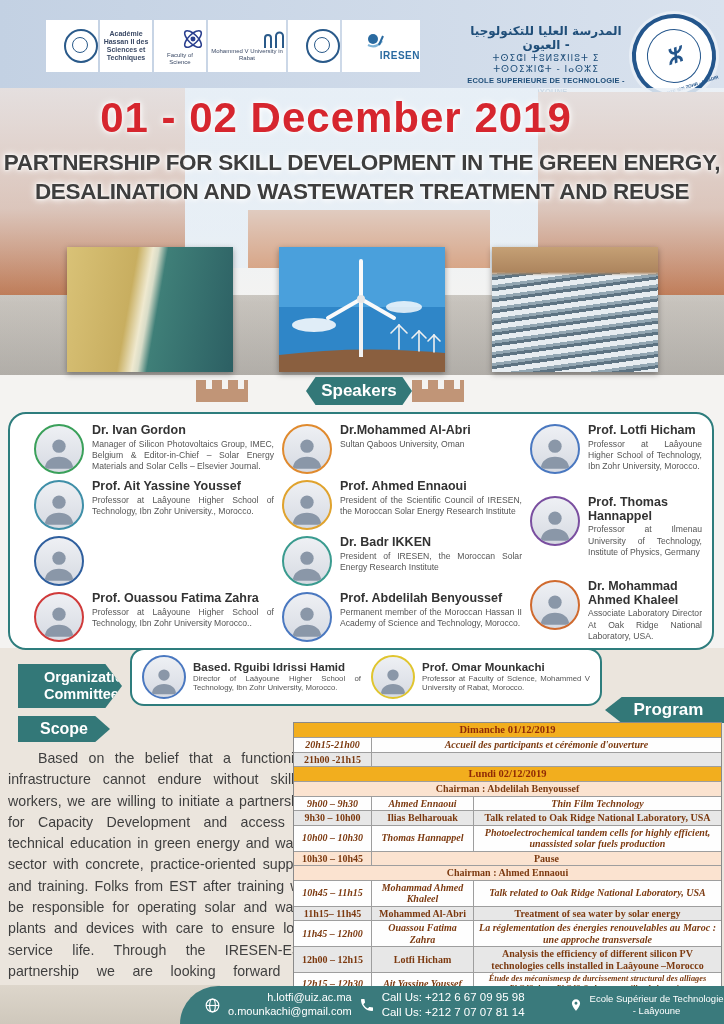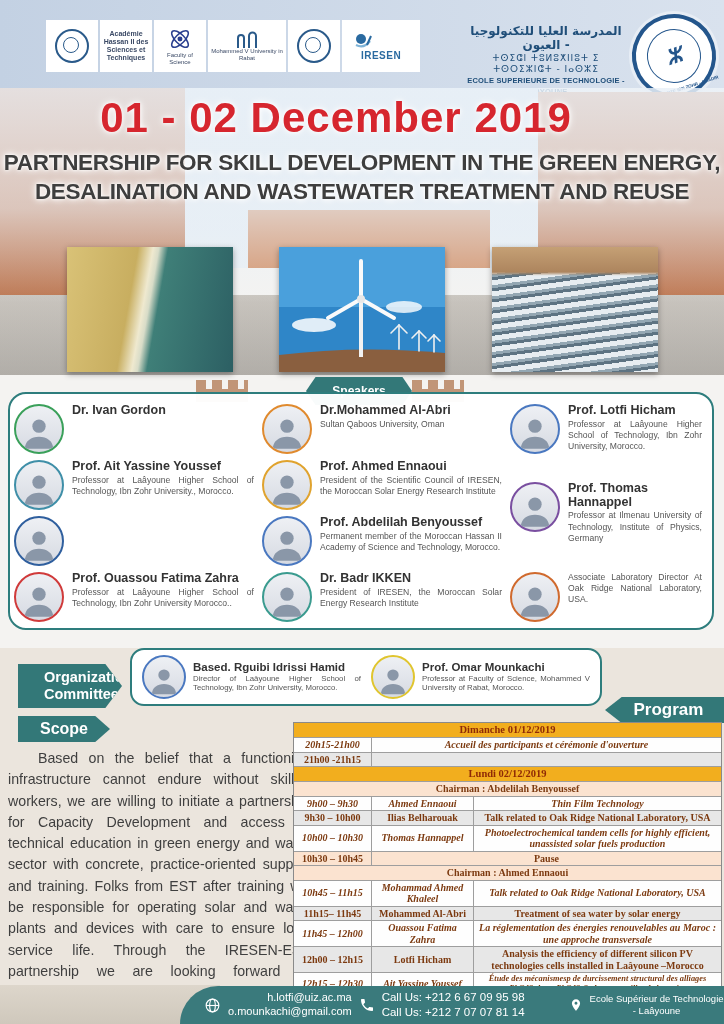--- a/index.html
+++ b/index.html
@@ -3,21 +3,21 @@
 <meta charset="utf-8">
 <style>
   html,body{margin:0;padding:0;}
   body{width:724px;height:1024px;font-family:"Liberation Sans",sans-serif;-webkit-font-smoothing:antialiased;}
   .page{position:relative;width:724px;height:1024px;overflow:hidden;
         background:linear-gradient(180deg,#c9d6e6 0,#c9d6e6 88px,#f4f3f1 88px,#f4f3f1 648px,#ebe5dd 648px,#ebe5dd 1024px);}
 
   
   .header{position:absolute;left:0;top:0;width:724px;height:88px;background:linear-gradient(90deg,#c3d1e3,#d9e2ee);}
   .logo-strip{position:absolute;left:46px;top:20px;display:flex;gap:2px;}
-  .logo-box{width:52px;height:52px;background:#fff;display:flex;flex-direction:column;align-items:center;justify-content:center;overflow:hidden;}
+  .logo-box{width:52px;height:52px;background:#fff;display:flex;flex-direction:column;align-items:flex-end;justify-content:center;overflow:hidden;}
   .logo-box.wide{width:78px;}
   .logo-label{font-size:6px;line-height:1.15;color:#3b4a66;text-align:center;padding:0 2px;}
   .logo-label.big{font-size:7px;font-weight:bold;}
   .seal-sm{width:30px;height:30px;border-radius:50%;border:2px solid #2a5a8a;background:#fff;position:relative;}
   .seal-sm:after{content:"";position:absolute;left:6px;top:6px;width:14px;height:14px;border-radius:50%;border:1.5px solid #2a5a8a;}
   .iresen-word{font-size:10px;font-weight:bold;color:#2a6aa0;letter-spacing:.5px;}
   .school-block{position:absolute;right:98px;top:24px;width:160px;text-align:center;}
   .school-ar{font-family:"DejaVu Sans",sans-serif;direction:rtl;font-size:12px;font-weight:bold;color:#1f4e79;line-height:1.2;}
   .school-tif{font-family:"DejaVu Sans",sans-serif;font-size:9px;color:#1f4e79;letter-spacing:1px;line-height:1.3;}
   .school-fr{font-size:7.5px;font-weight:bold;color:#1f4e79;letter-spacing:.2px;line-height:1.4;}
@@ -51,32 +51,32 @@
       linear-gradient(180deg,rgba(197,160,117,1) 0%,rgba(173,133,94,1) 20%,rgba(173,133,94,0) 23%),
       repeating-linear-gradient(172deg,#e7edf1 0 5px,#93a7b3 5px 8px,#5d7382 8px 11px);}
   .crenel{position:absolute;top:380px;width:52px;height:22px;opacity:.75;
           background:linear-gradient(180deg,#b0764f 0 100%);
           -webkit-mask:linear-gradient(90deg,#000 0 10px,transparent 10px 16px) 0 0/16px 9px no-repeat repeat-x,linear-gradient(#000,#000) 0 9px/100% 13px no-repeat;
           mask:repeating-linear-gradient(90deg,#000 0 10px,transparent 10px 16px) 0 0/100% 9px no-repeat,linear-gradient(#000,#000) 0 9px/100% 13px no-repeat;}
   .crenel.c1{left:196px;} .crenel.c2{left:412px;}
 
   
   .badge{background:#337878;color:#fff;display:flex;align-items:center;justify-content:center;font-weight:bold;}
-  .badge-speakers{position:absolute;left:306px;top:377px;width:106px;height:28px;font-size:12px;
+  .badge-speakers{position:absolute;left:306px;top:377px;width:106px;height:28px;font-size:17px;
       clip-path:polygon(9% 0,91% 0,100% 50%,91% 100%,9% 100%,0 50%);}
   .badge-committee{position:absolute;left:18px;top:664px;width:104px;height:44px;font-size:14.5px;line-height:1.15;
       clip-path:polygon(0 0,84% 0,100% 50%,84% 100%,0 100%);flex-direction:column;align-items:flex-start;padding-left:26px;box-sizing:border-box;}
   .badge-program{position:absolute;left:605px;top:697px;width:119px;height:26px;font-size:17px;
       clip-path:polygon(0 50%,14% 0,100% 0,100% 100%,14% 100%);padding-left:8px;box-sizing:border-box;}
   .badge-scope{position:absolute;left:18px;top:716px;width:92px;height:26px;font-size:16px;
       clip-path:polygon(0 0,84% 0,100% 50%,84% 100%,0 100%);}
 
   
-  .speakers-panel{position:absolute;left:8px;top:392px;width:706px;height:238px;background:rgba(255,255,255,.97);
-      border:2.5px solid #2e7d7d;border-radius:18px;box-sizing:border-box;padding:10px 10px 6px 4px;
+  .speakers-panel{position:absolute;left:8px;top:412px;width:706px;height:238px;background:rgba(255,255,255,.97);
+      border:2.5px solid #2e7d7d;border-radius:18px;box-sizing:border-box;padding:10px 10px 6px 24px;
       display:grid;grid-template-columns:240px 240px 1fr;column-gap:8px;}
   .spk-col{display:flex;flex-direction:column;justify-content:space-between;}
   .spk-col.short{justify-content:space-between;gap:14px;}
   .speaker{display:flex;align-items:flex-start;}
   .avatar{flex:0 0 auto;border-radius:50%;background:linear-gradient(180deg,#eef0f4,#d6dae2);display:flex;align-items:flex-end;justify-content:center;overflow:hidden;}
   .avatar svg{display:block;}
   .spk-avatar{width:46px;height:46px;border-width:2.5px;border-style:solid;}
   .spk-info{margin-left:8px;min-width:0;}
   .spk-name{font-size:12.5px;font-weight:bold;color:#333;line-height:1.1;margin-bottom:1px;}
   .spk-desc{font-size:8.6px;color:#555;line-height:1.3;text-align:justify;}
@@ -225,20 +225,21 @@
       <div class="spk-col">
         <div class="speaker">
           <div class="avatar spk-avatar" style="border-color: rgb(58, 160, 90);">
             <svg width="40" height="40" viewBox="0 0 24 24">
               <circle cx="12" cy="8.5" r="4" fill="#8a97a8"></circle>
               <path d="M3.5 22c0-4.6 3.8-7.2 8.5-7.2s8.5 2.6 8.5 7.2z" fill="#8a97a8"></path>
             </svg>
           </div>
           <div class="spk-info">
             <div class="spk-name">Dr. Ivan Gordon</div>
+            <div class="spk-desc">Manager of Silicon Photovoltaics Group, IMEC, Belgium &amp; Editor-in-Chief – Solar Energy Materials and Solar Cells – Elsevier Journal.</div>
           </div>
         </div>
         <div class="speaker">
           <div class="avatar spk-avatar" style="border-color: rgb(63, 143, 168);">
             <svg width="40" height="40" viewBox="0 0 24 24">
               <circle cx="12" cy="8.5" r="4" fill="#8a97a8"></circle>
               <path d="M3.5 22c0-4.6 3.8-7.2 8.5-7.2s8.5 2.6 8.5 7.2z" fill="#8a97a8"></path>
             </svg>
           </div>
           <div class="spk-info">
@@ -286,43 +287,43 @@
               <circle cx="12" cy="8.5" r="4" fill="#8a97a8"></circle>
               <path d="M3.5 22c0-4.6 3.8-7.2 8.5-7.2s8.5 2.6 8.5 7.2z" fill="#8a97a8"></path>
             </svg>
           </div>
           <div class="spk-info">
             <div class="spk-name">Prof. Ahmed Ennaoui</div>
             <div class="spk-desc">President of the Scientific Council of IRESEN, the Moroccan Solar Energy Research Institute</div>
           </div>
         </div>
         <div class="speaker">
+          <div class="avatar spk-avatar" style="border-color: rgb(58, 155, 143);">
+            <svg width="40" height="40" viewBox="0 0 24 24">
+              <circle cx="12" cy="8.5" r="4" fill="#8a97a8"></circle>
+              <path d="M3.5 22c0-4.6 3.8-7.2 8.5-7.2s8.5 2.6 8.5 7.2z" fill="#8a97a8"></path>
+            </svg>
+          </div>
+          <div class="spk-info">
+            <div class="spk-name">Dr. Badr IKKEN</div>
+            <div class="spk-desc">President of IRESEN, the Moroccan Solar Energy Research Institute</div>
+          </div>
+        </div>
+        <div class="speaker">
           <div class="avatar spk-avatar" style="border-color: rgb(74, 120, 192);">
             <svg width="40" height="40" viewBox="0 0 24 24">
               <circle cx="12" cy="8.5" r="4" fill="#8a97a8"></circle>
               <path d="M3.5 22c0-4.6 3.8-7.2 8.5-7.2s8.5 2.6 8.5 7.2z" fill="#8a97a8"></path>
             </svg>
           </div>
           <div class="spk-info">
             <div class="spk-name">Prof. Abdelilah Benyoussef</div>
             <div class="spk-desc">Permanent member of the Moroccan Hassan II Academy of Science and Technology, Morocco.</div>
           </div>
         </div>
-        <div class="speaker">
-          <div class="avatar spk-avatar" style="border-color: rgb(58, 155, 143);">
-            <svg width="40" height="40" viewBox="0 0 24 24">
-              <circle cx="12" cy="8.5" r="4" fill="#8a97a8"></circle>
-              <path d="M3.5 22c0-4.6 3.8-7.2 8.5-7.2s8.5 2.6 8.5 7.2z" fill="#8a97a8"></path>
-            </svg>
-          </div>
-          <div class="spk-info">
-            <div class="spk-name">Dr. Badr IKKEN</div>
-            <div class="spk-desc">President of IRESEN, the Moroccan Solar Energy Research Institute</div>
-          </div>
-        </div>
       </div>
       <div class="spk-col short">
         <div class="speaker">
           <div class="avatar spk-avatar" style="border-color: rgb(74, 120, 192);">
             <svg width="40" height="40" viewBox="0 0 24 24">
               <circle cx="12" cy="8.5" r="4" fill="#8a97a8"></circle>
               <path d="M3.5 22c0-4.6 3.8-7.2 8.5-7.2s8.5 2.6 8.5 7.2z" fill="#8a97a8"></path>
             </svg>
           </div>
           <div class="spk-info">
@@ -343,20 +344,21 @@
           </div>
         </div>
         <div class="speaker">
           <div class="avatar spk-avatar" style="border-color: rgb(208, 106, 46);">
             <svg width="40" height="40" viewBox="0 0 24 24">
               <circle cx="12" cy="8.5" r="4" fill="#8a97a8"></circle>
               <path d="M3.5 22c0-4.6 3.8-7.2 8.5-7.2s8.5 2.6 8.5 7.2z" fill="#8a97a8"></path>
             </svg>
           </div>
           <div class="spk-info">
+            <div class="spk-name">Dr. Mohammad Ahmed Khaleel</div>
             <div class="spk-desc">Associate Laboratory Director At Oak Ridge National Laboratory, USA.</div>
           </div>
         </div>
       </div>
     </div>
 
   <div class="badge badge-committee">
     <span>Organization</span>
     <span>Committee</span>
   </div>

